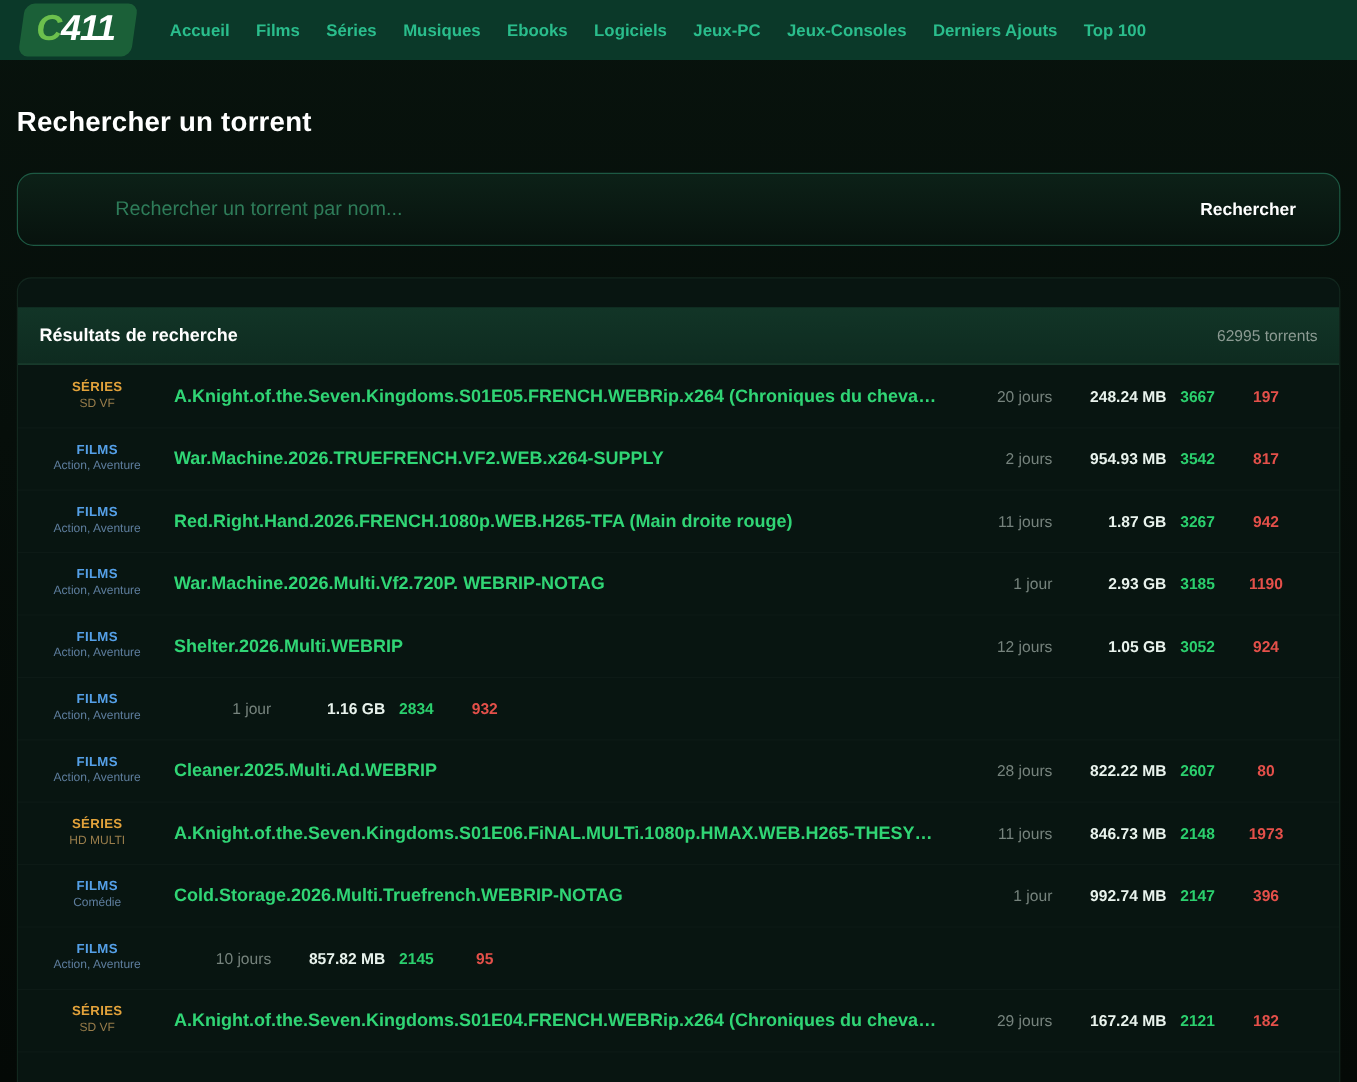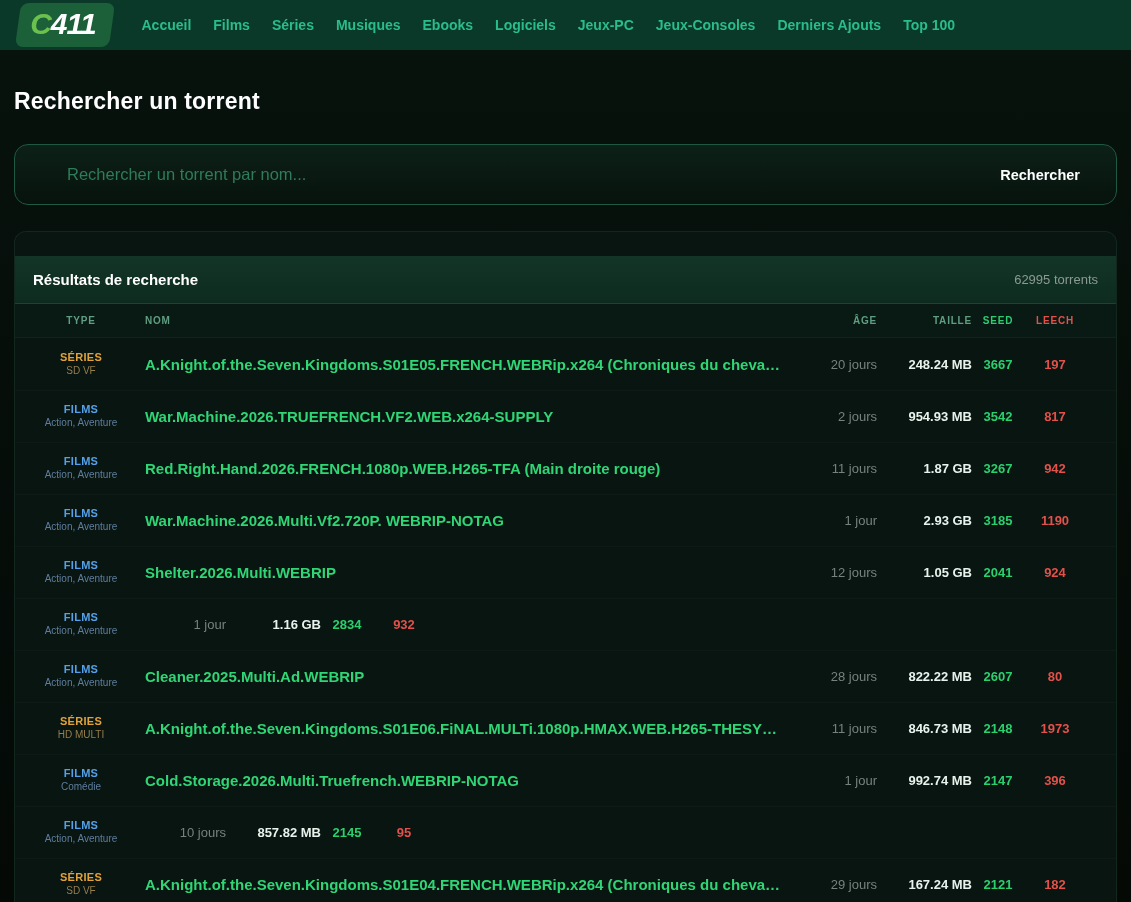--- a/index.html
+++ b/index.html
@@ -37,21 +37,21 @@
   .page-title {
     margin-top:38px; font-size:23px; font-weight:800; color:#ffffff;
     letter-spacing:0.2px;
   }
 
   
   .search-bar {
     margin-top:29px; height:61px; border-radius:14px;
     border:1px solid #1d5943;
     background:linear-gradient(180deg,rgba(22,64,45,0.30),rgba(7,18,13,0.65)),#08130e;
-    display:flex; align-items:flex-start;
+    display:flex; align-items:flex-start;padding-left:29px;
   }
   .search-input {
     flex:1; height:100%; background:transparent; border:none; outline:none;
     color:#bfe8d4; font-size:16.5px; padding-left:52px;
     font-family:"Liberation Sans","DejaVu Sans",sans-serif;
   }
   .search-input::placeholder { color:#2e7c59; opacity:1; }
   .search-button {
     background:transparent; border:none; color:#ffffff; font-weight:700;
     font-size:14.5px; padding:0 36px; cursor:pointer; height:100%;
@@ -147,28 +147,20 @@
     <input class="search-input" type="text" placeholder="Rechercher un torrent par nom..." style="">
     <button class="search-button">Rechercher</button>
   </div>
 
   <section class="results-panel">
     <div class="panel-header">
       <span class="panel-title">Résultats de recherche</span>
       <span class="panel-count">62995 torrents</span>
     </div>
 
-    <div class="thead">
-      <span class="th col-type">TYPE</span>
-      <span class="th col-name">NOM</span>
-      <span class="th col-age">ÂGE</span>
-      <span class="th col-size">TAILLE</span>
-      <span class="th col-seed">SEED</span>
-      <span class="th col-leech">LEECH</span>
-    </div>
 
     <div>
         <div class="row">
           <div class="col-type badge t-series">
             <span class="badge-type">SÉRIES</span>
             <span class="badge-sub">SD VF</span>
           </div>
           <div class="col-name">
             <a class="name-link">A.Knight.of.the.Seven.Kingdoms.S01E05.FRENCH.WEBRip.x264 (Chroniques du chevalier errant)</a>
           </div>
@@ -219,21 +211,21 @@
         <div class="row">
           <div class="col-type badge t-films">
             <span class="badge-type">FILMS</span>
             <span class="badge-sub">Action, Aventure</span>
           </div>
           <div class="col-name">
             <a class="name-link">Shelter.2026.Multi.WEBRIP</a>
           </div>
           <div class="col-age cell-age">12 jours</div>
           <div class="col-size cell-size">1.05 GB</div>
-          <div class="col-seed cell-seed">2041</div>
+          <div class="col-seed cell-seed">3052</div>
           <div class="col-leech cell-leech">924</div>
         </div>
         <div class="row">
           <div class="col-type badge t-films">
             <span class="badge-type">FILMS</span>
             <span class="badge-sub">Action, Aventure</span>
           </div>
           <div class="col-age cell-age">1 jour</div>
           <div class="col-size cell-size">1.16 GB</div>
           <div class="col-seed cell-seed">2834</div>

